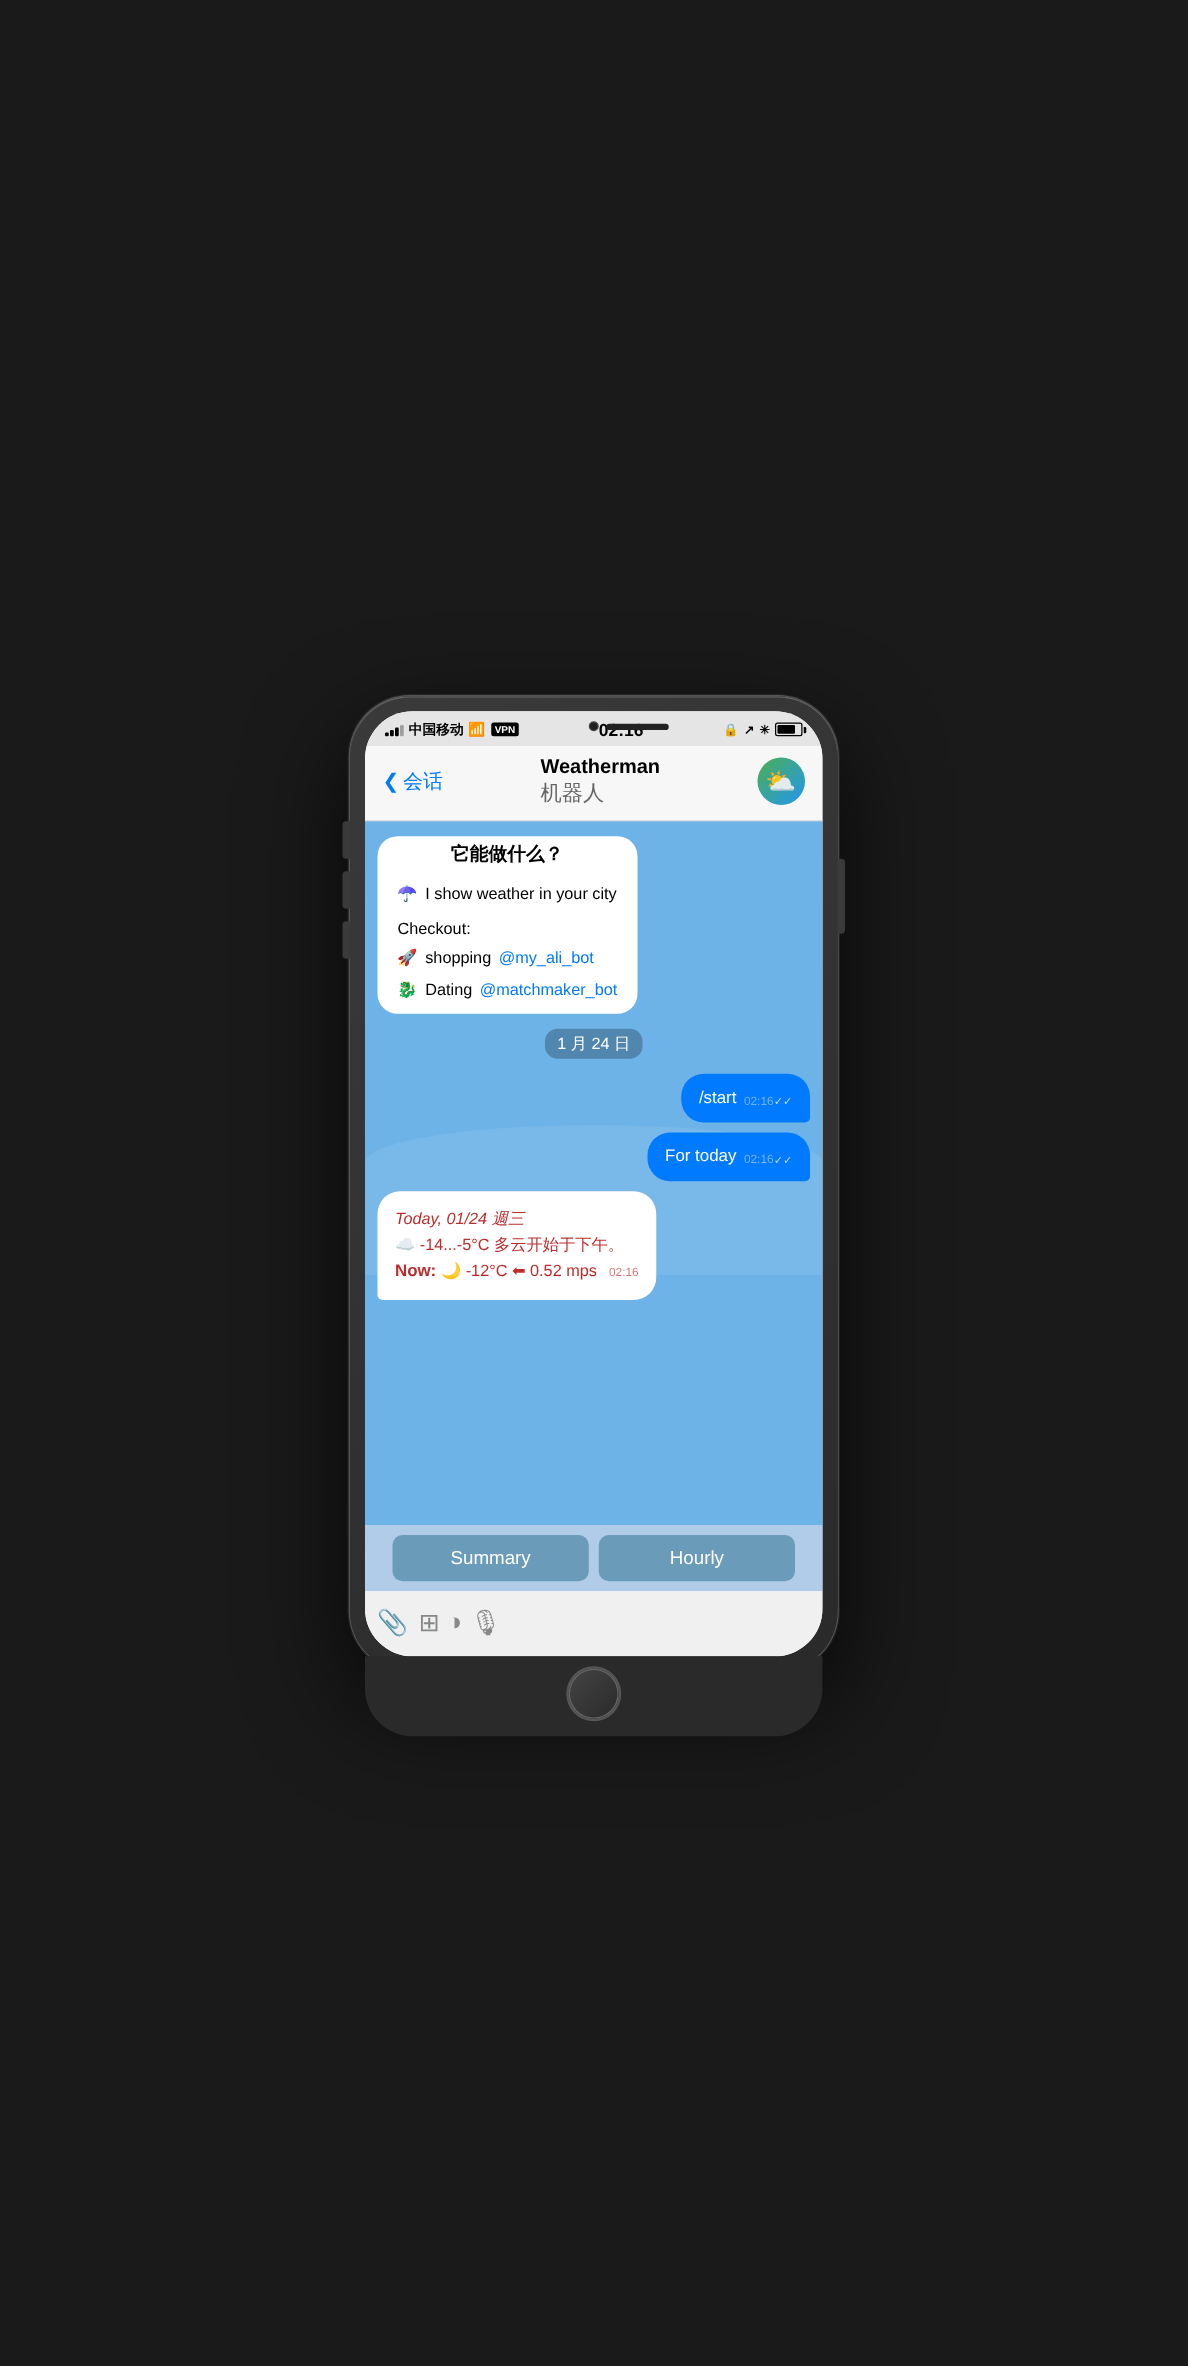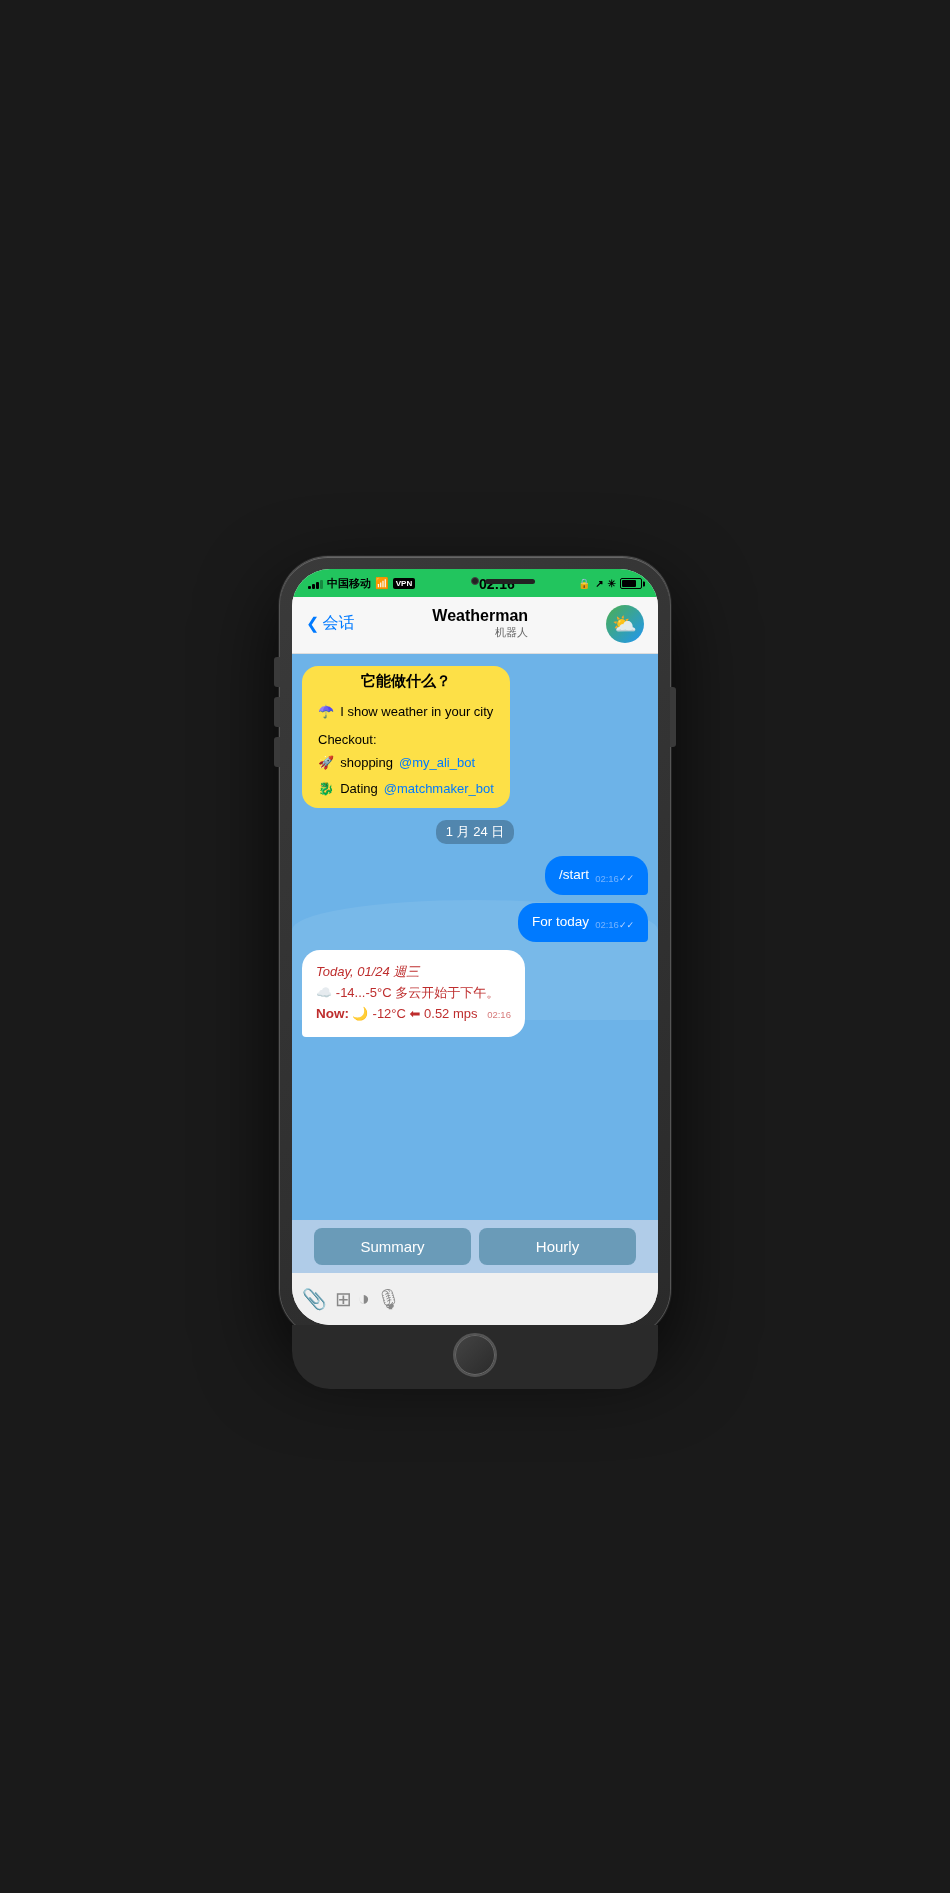--- a/index.html
+++ b/index.html
@@ -54,21 +54,21 @@
       height: 100%;
       background: #fff;
       border-radius: 38px;
       overflow: hidden;
       display: flex;
       flex-direction: column;
     }
 
     
     .status-bar {
-      background: #22c55e;
+      background: #e5e5e5;
       padding: 6px 16px 4px;
       display: flex;
       align-items: center;
       justify-content: space-between;
       font-size: 11px;
       font-weight: 600;
       color: #000;
       min-height: 28px;
     }
 
@@ -160,31 +160,31 @@
     .nav-back {
       color: #007AFF;
       font-size: 16px;
       display: flex;
       align-items: center;
       gap: 3px;
       cursor: pointer;
     }
 
     .nav-title-group {
-      text-align: right;
+      text-align: left;
     }
 
     .nav-title {
       font-size: 16px;
       font-weight: 600;
       color: #000;
     }
 
     .nav-subtitle {
-      font-size: 11px;
+      font-size: 17px;
       color: #666;
     }
 
     .nav-avatar {
       width: 38px;
       height: 38px;
       border-radius: 50%;
       background: linear-gradient(135deg, #4CAF50, #2196F3);
       display: flex;
       align-items: center;
@@ -281,21 +281,21 @@
 
     .date-badge-inner {
       background: rgba(0,0,0,0.25);
       color: #fff;
       font-size: 13px;
       padding: 3px 10px;
       border-radius: 10px;
     }
 
     .bot-intro {
-      background: #fde047;
+      background: #ffffff;
       border-radius: 16px;
       padding: 4px 16px;
       max-width: 82%;
       font-size: 13px;
       line-height: 1.5;
       color: #000;
     }
 
     .bot-intro-title {
       font-size: 15px;

